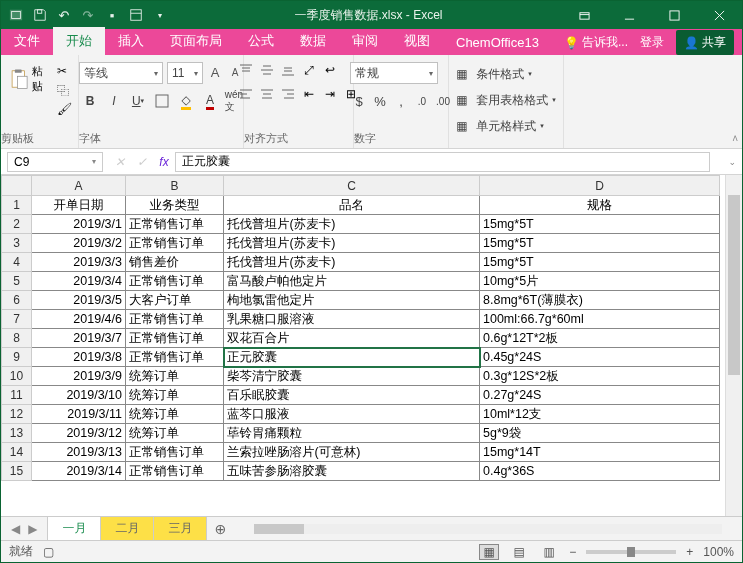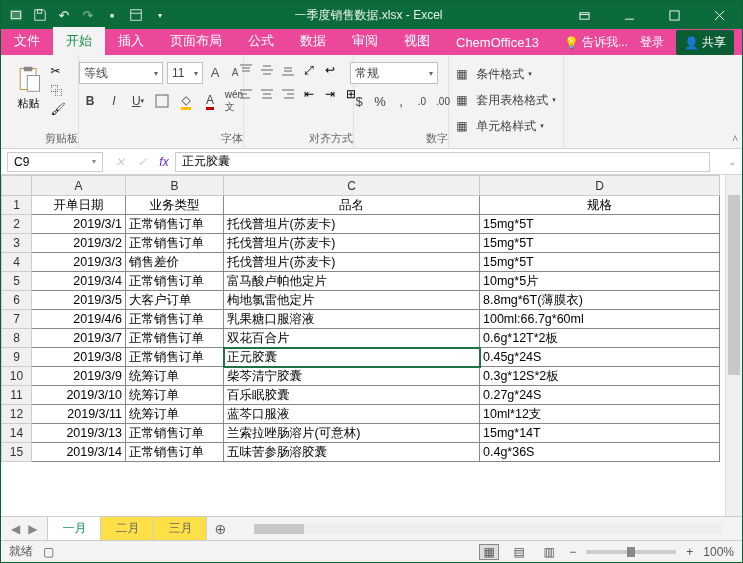--- a/index.html
+++ b/index.html
@@ -12,23 +12,23 @@
 .winbtn{width:45px;height:28px;display:flex;align-items:center;justify-content:center;color:#fff;font-size:12px}
 .winbtn svg{width:11px;height:11px;stroke:#fff;stroke-width:1;fill:none}
 .tabs{height:26px;background:#ec4899;display:flex;align-items:flex-end;color:#fff}
 .tab{padding:5px 13px;cursor:pointer;font-size:13px}
 .tab.active{background:#f3f3f3;color:#1a8c4e;font-weight:500}
 .tab-right{margin-left:auto;display:flex;align-items:center;gap:12px;padding-right:8px;font-size:12px}
 .tab-right span{display:flex;align-items:center;gap:3px}
 .share-btn{background:#0a5c32;padding:4px 8px;border-radius:2px}
 .ribbon{height:94px;background:#f3f3f3;border-bottom:1px solid #d4d4d4;display:flex;position:relative}
 .group{display:flex;flex-direction:column;align-items:center;padding:3px 6px;position:relative;border-right:1px solid #e0e0e0}
-.group-label{position:absolute;bottom:2px;left:0;right:0;text-align:right;font-size:11px;color:#666}
+.group-label{position:absolute;bottom:2px;left:0;right:0;text-align:left;font-size:11px;color:#666}
 .group-body{flex:1;display:flex;align-items:flex-start;gap:4px;padding-top:4px}
-.paste-big{display:flex;flex-direction:column;align-items:center;gap:2px;padding:2px 4px}
+.paste-big{display:flex;flex-direction:row;align-items:center;gap:2px;padding:2px 4px}
 .paste-big svg{width:28px;height:30px}
 .small-btns{display:flex;flex-direction:column;gap:3px;padding-top:2px}
 .small-btn{width:18px;height:16px}
 .font-group{width:165px}
 .font-row1{display:flex;gap:4px;margin-bottom:4px}
 .combo{border:1px solid #c0c0c0;background:#fff;height:22px;display:flex;align-items:center;padding:0 4px;font-size:12px;color:#444}
 .combo .dd{margin-left:auto;font-size:8px;color:#666}
 .font-name{width:84px}
 .font-size{width:36px}
 .aa{width:16px;height:20px;display:flex;align-items:center;justify-content:center;color:#555}
@@ -408,20 +408,27 @@
             <td class="">0.27g*24S</td>
           </tr>
           <tr>
             <td class="row-header">12</td>
             <td class="date">2019/3/11</td>
             <td class="">统筹订单</td>
             <td class="">蓝芩口服液</td>
             <td class="">10ml*12支</td>
           </tr>
           <tr>
+            <td class="row-header">13</td>
+            <td class="date">2019/3/12</td>
+            <td class="">统筹订单</td>
+            <td class="">荜铃胃痛颗粒</td>
+            <td class="">5g*9袋</td>
+          </tr>
+          <tr>
             <td class="row-header">14</td>
             <td class="date">2019/3/13</td>
             <td class="">正常销售订单</td>
             <td class="">兰索拉唑肠溶片(可意林)</td>
             <td class="">15mg*14T</td>
           </tr>
           <tr>
             <td class="row-header">15</td>
             <td class="date">2019/3/14</td>
             <td class="">正常销售订单</td>

